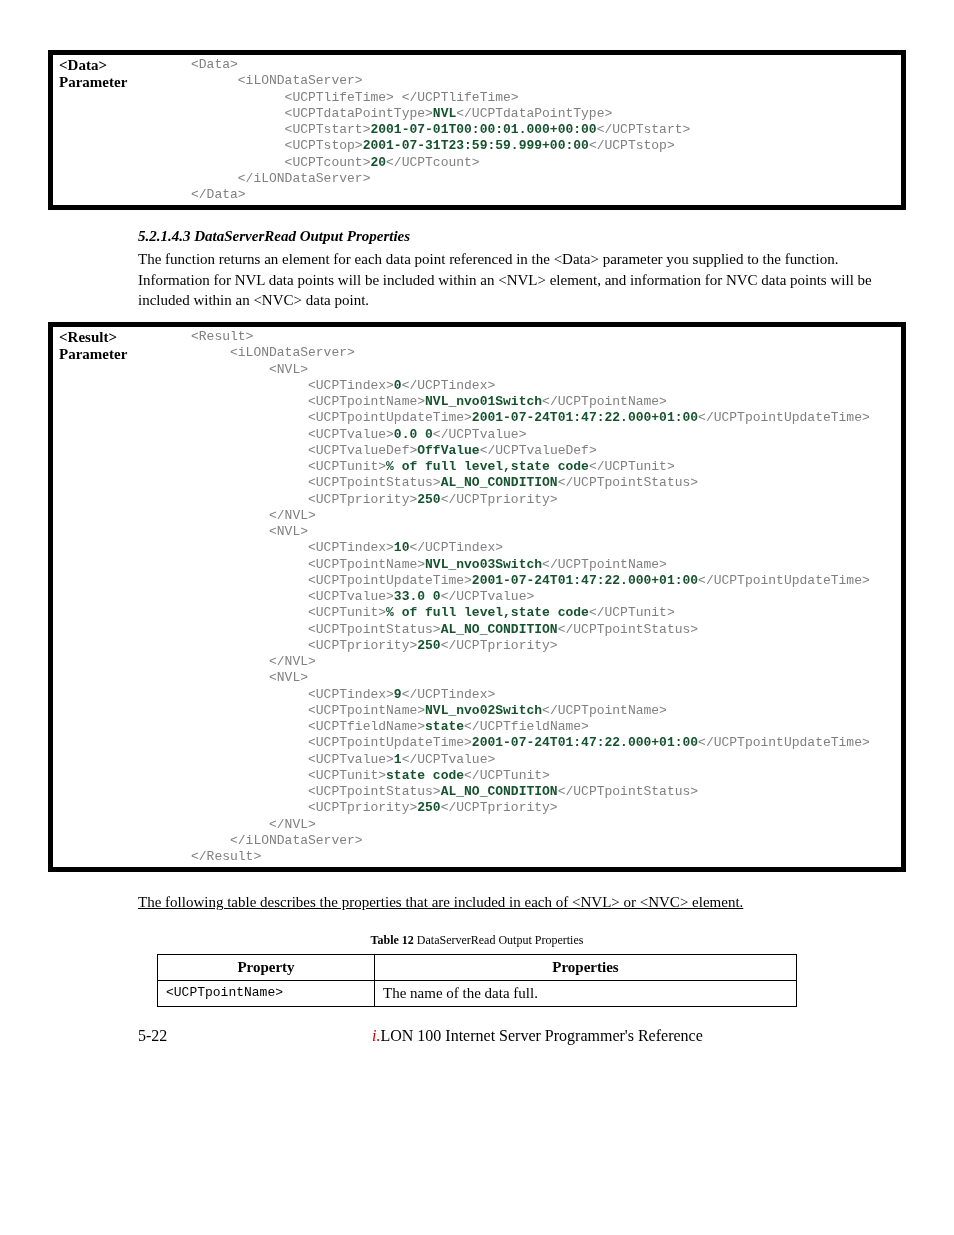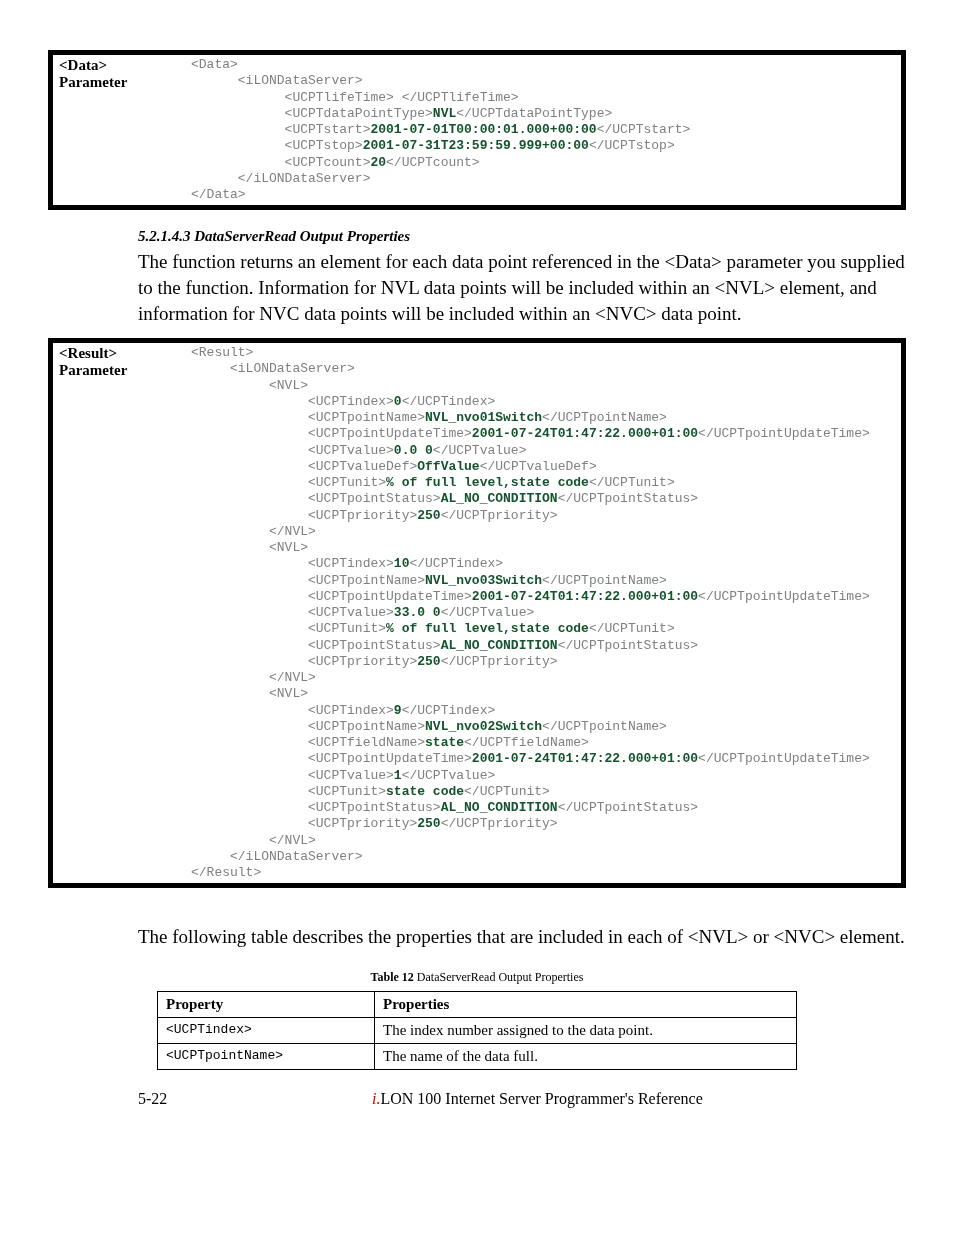--- a/index.html
+++ b/index.html
@@ -42,21 +42,21 @@
   h3.section {
     font-family: "Times New Roman", Times, serif;
     font-size: 15px;
     font-weight: bold;
     font-style: italic;
     margin: 18px 0 4px 90px;
   }
   p.body {
     margin: 4px 0 12px 90px;
     line-height: 1.35;
-    font-size: 19px;
+    font-size: 15px;
   }
   .caption {
     text-align: center;
     margin: 20px 0 6px 0;
     font-size: 12px;
   }
   .caption b { font-weight: bold; }
   .prop-table {
     border-collapse: collapse;
     margin: 0 auto 10px auto;
@@ -64,20 +64,21 @@
   }
   .prop-table th, .prop-table td {
     border: 1px solid #000;
     padding: 4px 8px;
     text-align: left;
     vertical-align: top;
     font-size: 15px;
   }
   .prop-table th {
     font-weight: bold;
+    text-align: center;
   }
   .prop-table td.mono {
     font-family: "Courier New", monospace;
     font-size: 13px;
   }
   .footer {
     margin-top: 20px;
     margin-left: 90px;
     font-size: 16px;
   }
@@ -152,35 +153,31 @@
                &lt;UCPTpointStatus&gt;<b>AL_NO_CONDITION</b>&lt;/UCPTpointStatus&gt;
                &lt;UCPTpriority&gt;<b>250</b>&lt;/UCPTpriority&gt;
           &lt;/NVL&gt;
      &lt;/iLONDataServer&gt;
 &lt;/Result&gt;</div>
     </td>
   </tr>
 </tbody>
   </table>
 
-<p class="body" style="margin-top:36px;">The following table describes the properties that are included in each of &lt;NVL&gt; or &lt;NVC&gt; element.</p>
+<p class="body" style="margin-top:20px;text-decoration:underline;">The following table describes the properties that are included in each of &lt;NVL&gt; or &lt;NVC&gt; element.</p>
 
 <div class="caption">
   <b>Table 12</b><span>   DataServerRead Output Properties</span>
 </div>
 
 <table class="prop-table">
   <tbody>
       <tr>
     <th style="width:200px;">Property</th>
     <th>Properties</th>
-  </tr>
-  <tr>
-    <td class="mono">&lt;UCPTindex&gt;</td>
-    <td>The index number assigned to the data point.</td>
   </tr>
   <tr>
     <td class="mono">&lt;UCPTpointName&gt;</td>
     <td>The name of the data full.</td>
   </tr>
 </tbody>
   </table>
 
 <div class="footer">
   <span class="pg">5-22</span>

